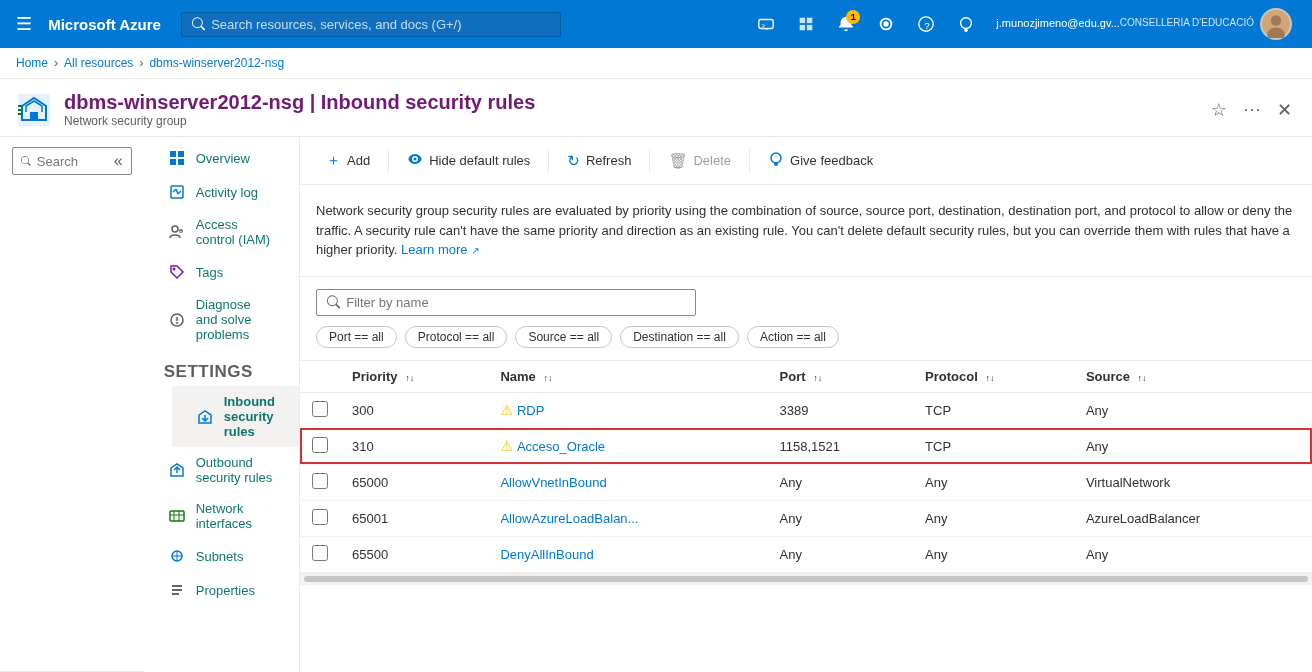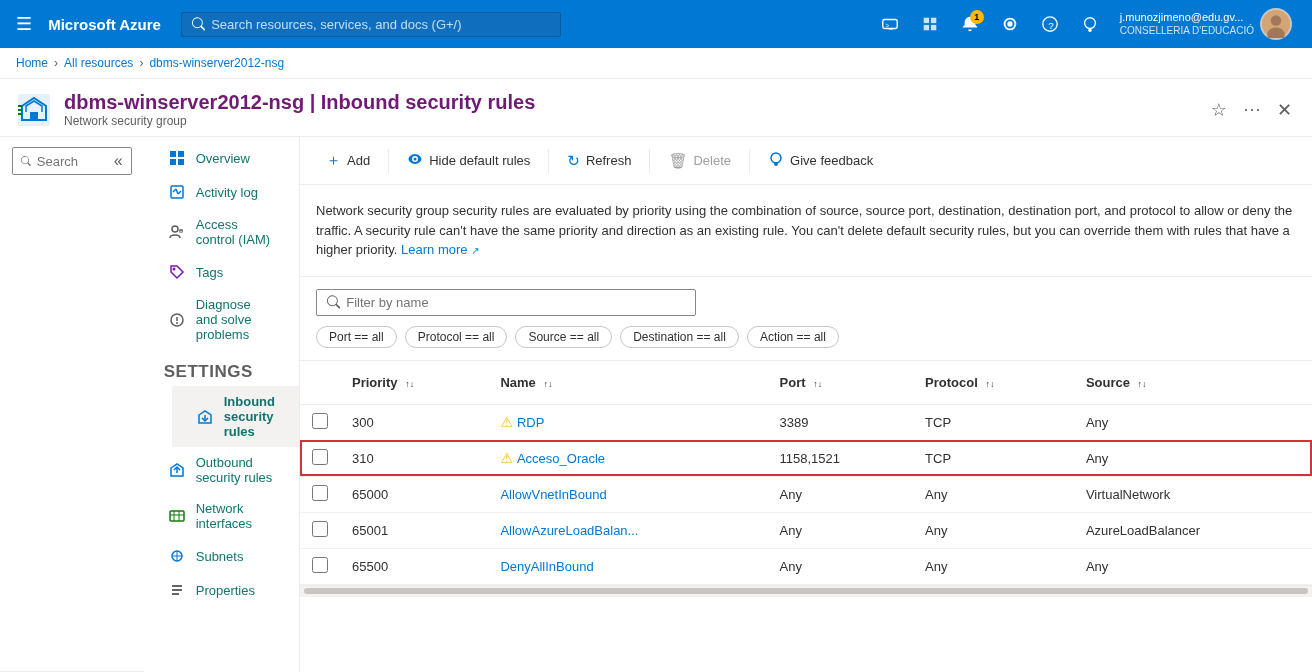--- a/index.html
+++ b/index.html
@@ -25,21 +25,21 @@
     .topbar-icon-btn {
       width: 36px; height: 36px; display: flex; align-items: center; justify-content: center;
       cursor: pointer; border-radius: 2px; color: white; font-size: 16px; position: relative;
     }
     .badge {
       position: absolute; top: 4px; right: 4px; background: #ffb900; color: #000;
       border-radius: 50%; width: 14px; height: 14px; font-size: 9px;
       display: flex; align-items: center; justify-content: center; font-weight: 600;
     }
     .topbar-user { display: flex; align-items: center; gap: 6px; cursor: pointer; padding: 4px 8px; }
-    .topbar-user-text { display: flex; flex-direction: column; line-height: 1.2; font-size: 11px; }
+    .topbar-user-text { display: flex; flex-direction: row; line-height: 1.2; font-size: 11px; }
     .topbar-avatar {
       width: 32px; height: 32px; border-radius: 50%; background: #c8c6c4;
       display: flex; align-items: center; justify-content: center; font-size: 14px;
     }
 
     
     .app { display: flex; flex-direction: column; height: 672px; overflow: hidden; }
 
     
     .breadcrumb {
@@ -130,21 +130,21 @@
     .filter-tag {
       display: flex; align-items: center; border: 1px solid #c8c6c4; border-radius: 12px;
       padding: 3px 12px; font-size: 12px; cursor: pointer; background: #fff; color: #323130;
     }
 
     
     .table-wrap { overflow-x: auto; }
     table { width: 100%; border-collapse: collapse; font-size: 13px; }
     thead tr { border-bottom: 1px solid #edebe9; }
     thead th {
-      text-align: left; padding: 14px 12px; font-weight: 600; color: #323130;
+      text-align: left; padding: 8px 12px; font-weight: 600; color: #323130;
       white-space: nowrap;
     }
     .sort-icons { display: inline-flex; flex-direction: column; margin-left: 4px; font-size: 9px; }
     tbody tr { border-bottom: 1px solid #f3f2f1; }
     tbody tr.highlighted { outline: 2px solid #d13438; outline-offset: -2px; background: #fff; }
     tbody td { padding: 8px 12px; }
     .row-checkbox { width: 16px; height: 16px; cursor: pointer; }
     .name-link { color: #0078d4; cursor: pointer; }
     .warning-icon { color: #ffb900; margin-right: 4px; font-size: 14px; }
 

